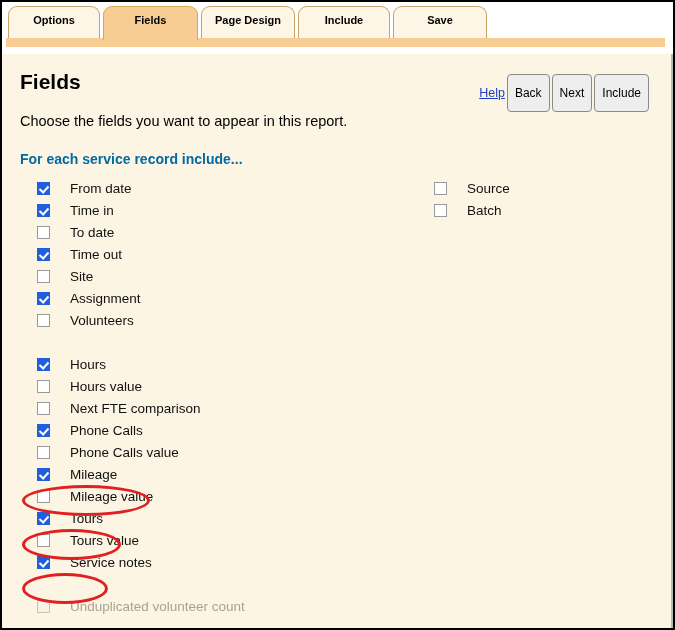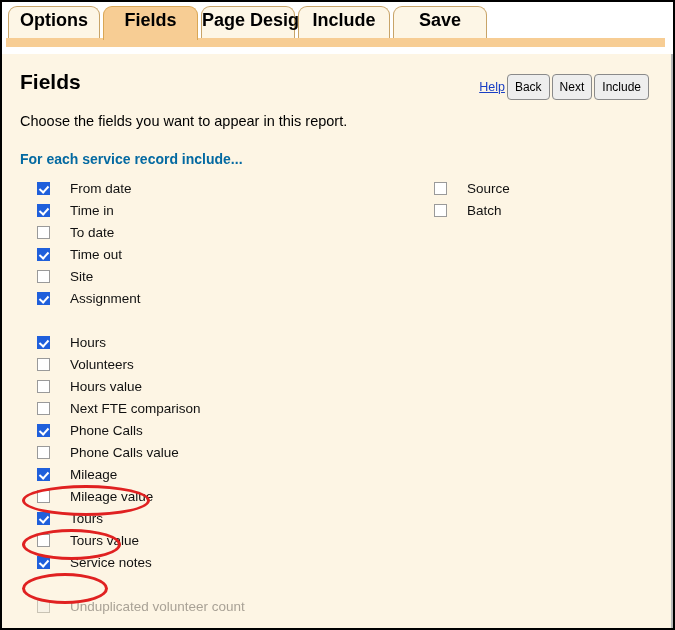--- a/index.html
+++ b/index.html
@@ -35,21 +35,21 @@
   .tab {
     position: absolute;
     top: 4px;
     height: 32px;
     box-sizing: border-box;
     border: 1px solid #c8a468;
     border-bottom: none;
     border-radius: 9px 9px 0 0;
     background: #fdf6e6;
     color: #000000;
-    font-size: 18px;
+    font-size: 11px;
     font-weight: bold;
     text-align: center;
     line-height: 27px;
     cursor: default;
     white-space: nowrap;
   }
   .tab.active {
     background: #f7cd94;
     border-color: #d9a756;
     z-index: 5;
@@ -97,21 +97,21 @@
   }
   .help-link {
     font-size: 12.5px;
     color: #1a3fc4;
     text-decoration: underline;
     cursor: pointer;
   }
   .btn {
     box-sizing: border-box;
     min-width: 38px;
-    height: 26px;
+    height: 38px;
     padding: 0 7px;
     border: 1px solid #8a8a8a;
     border-radius: 4px;
     background: #eeeeee;
     font-family: "Liberation Sans", sans-serif;
     font-size: 12px;
     color: #000000;
     line-height: 19px;
     text-align: center;
     cursor: pointer;
@@ -260,27 +260,27 @@
           <span class="cblabel">Time out</span>
         </div>
         <div class="cbrow">
           <span class="cbox"></span>
           <span class="cblabel">Site</span>
         </div>
         <div class="cbrow">
           <span class="cbox checked"></span>
           <span class="cblabel">Assignment</span>
         </div>
+        <div class="cbrow">
+          <span class="cbox"></span>
+          <span class="cblabel">Volunteers</span>
+        </div>
         <div class="cbrow gap-big">
           <span class="cbox checked"></span>
           <span class="cblabel">Hours</span>
-        </div>
-        <div class="cbrow">
-          <span class="cbox"></span>
-          <span class="cblabel">Volunteers</span>
         </div>
         <div class="cbrow">
           <span class="cbox"></span>
           <span class="cblabel">Hours value</span>
         </div>
         <div class="cbrow">
           <span class="cbox"></span>
           <span class="cblabel">Next FTE comparison</span>
         </div>
         <div class="cbrow">

